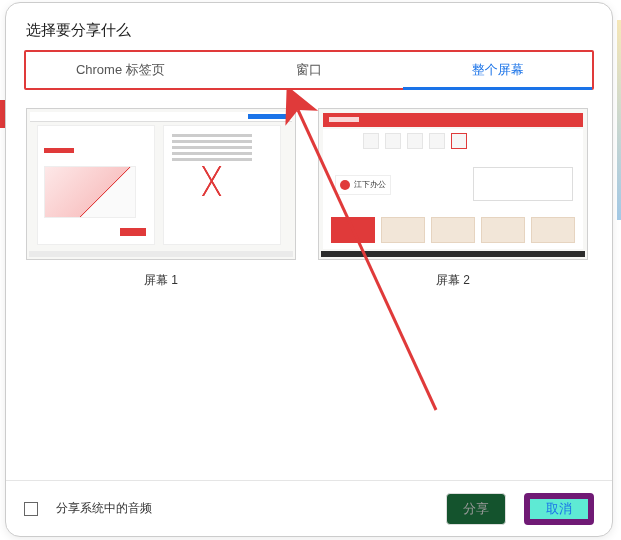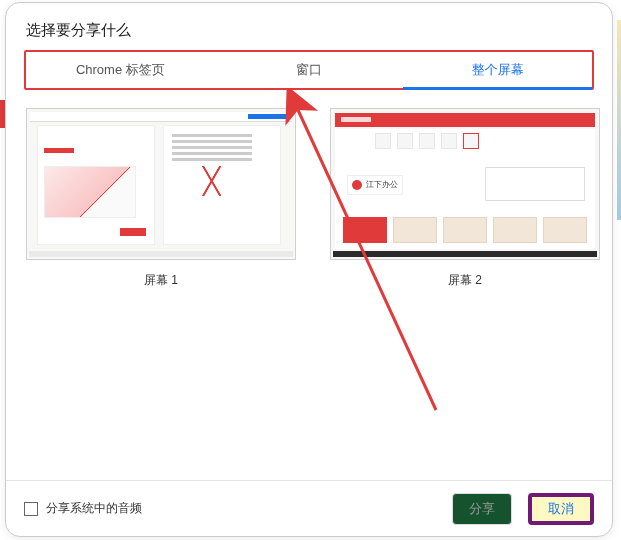--- a/index.html
+++ b/index.html
@@ -9,21 +9,21 @@
     .right-strip { position: absolute; right: 0; top: 20px; width: 4px; height: 200px; background: linear-gradient(#f2d98a, #67a6d6); opacity: 0.6; }
     .hdr { padding: 18px 20px 10px 20px; }
     .title { font-size: 15px; color: #222; font-weight: 500; }
     .subtitle { font-size: 12px; color: #555; margin-top: 10px; }
     .tabs-wrap { padding: 0 18px; position: relative; }
     .tabs-box { border: 2px solid #e03a3a; border-radius: 2px; display: flex; height: 40px; }
     .tab { flex: 1; display: flex; align-items: center; justify-content: center; font-size: 13px; color: #555; cursor: pointer; position: relative; }
     .tab.active { color: #1a73e8; font-weight: 400; }
     .tab.active::after { content: ""; position: absolute; bottom: -2px; left: 0; right: 0; height: 3px; background: #1a73e8; }
     .content { flex: 1; padding: 18px 20px 10px 20px; position: relative; }
-    .thumbs { display: flex; gap: 34px; }
+    .thumbs { display: flex; gap: 22px; }
     .thumb-card { width: 270px; }
     .thumb-img { width: 270px; height: 152px; border: 1px solid #d0d0d0; background: #f7f7f5; position: relative; overflow: hidden; cursor: pointer; }
     .thumb-label { text-align: center; font-size: 12px; color: #333; margin-top: 12px; }
     
     .s1-top { position: absolute; top: 3px; left: 3px; right: 3px; height: 10px; background: #fff; border-bottom: 1px solid #ddd; }
     .s1-top::before { content: ""; position: absolute; right: 4px; top: 2px; width: 40px; height: 5px; background: #1a73e8; }
     .s1-left { position: absolute; top: 16px; left: 10px; width: 118px; height: 120px; background: #fff; border: 1px solid #eee; }
     .s1-left::before { content: ""; position: absolute; left: 6px; top: 22px; width: 30px; height: 5px; background: #e03a3a; }
     .s1-left::after { content: ""; position: absolute; left: 6px; top: 40px; width: 90px; height: 50px; background: linear-gradient(135deg,#fde8e8 0%, #f9c6c6 60%, #e03a3a 60.5%, #e03a3a 61%, transparent 61.5%), #fafafa; border: 1px solid #eee; }
     .s1-right { position: absolute; top: 16px; left: 136px; width: 118px; height: 120px; background: #fff; border: 1px solid #eee; }
@@ -42,26 +42,26 @@
     .s2-logo::before { content: ""; position: absolute; left: 4px; top: 4px; width: 10px; height: 10px; border-radius: 50%; background: #e03a3a; }
     .s2-logo::after { content: "江下办公"; position: absolute; left: 18px; top: 3px; font-size: 8px; color: #333; white-space: nowrap; }
     .s2-box { position: absolute; top: 38px; right: 10px; width: 100px; height: 34px; background: #fff; border: 1px solid #ddd; }
     .s2-thumbs { position: absolute; bottom: 6px; left: 8px; right: 8px; height: 26px; display: flex; gap: 6px; }
     .s2-thumbs i { flex: 1; background: #f2e6d8; border: 1px solid #e6d4c0; display: block; }
     .s2-thumbs i:nth-child(1) { background: #e03a3a; border-color: #e03a3a; }
     .s2-task { position: absolute; bottom: 2px; left: 2px; right: 2px; height: 6px; background: #2b2b2b; }
     
     .arrow-svg { position: absolute; pointer-events: none; left: 0; top: 0; }
     
-    .footer { border-top: 1px solid #e5e5e5; height: 56px; display: flex; align-items: center; padding: 0 18px; }
+    .footer { border-top: 1px solid #e5e5e5; height: 56px; display: flex; align-items: center; padding: 0 18px; gap: 10px; }
     .chk { width: 14px; height: 14px; border: 1.5px solid #666; cursor: pointer; }
     .chk-label { font-size: 12px; color: #333; flex: 1; margin-left: 8px; }
     .btn { height: 32px; padding: 0 16px; font-size: 13px; border-radius: 4px; cursor: pointer; display: flex; align-items: center; }
     .btn-share { background: #14532d; color: #999; border: 1px solid #ddd; }
-    .btn-cancel { background: #fef9c3; color: #1a73e8; border: 4px solid #701a75; margin-left: 16px; }
+    .btn-cancel { background: #5eead4; color: #1a73e8; border: 6px solid #701a75; margin-left: 8px; }
   </style>
 </head>
 <body>
 
 <div class="left-strip"></div>
 <div class="right-strip"></div>
 
 <div class="dialog">
   <div class="hdr">
     <div class="title">选择要分享什么</div>

